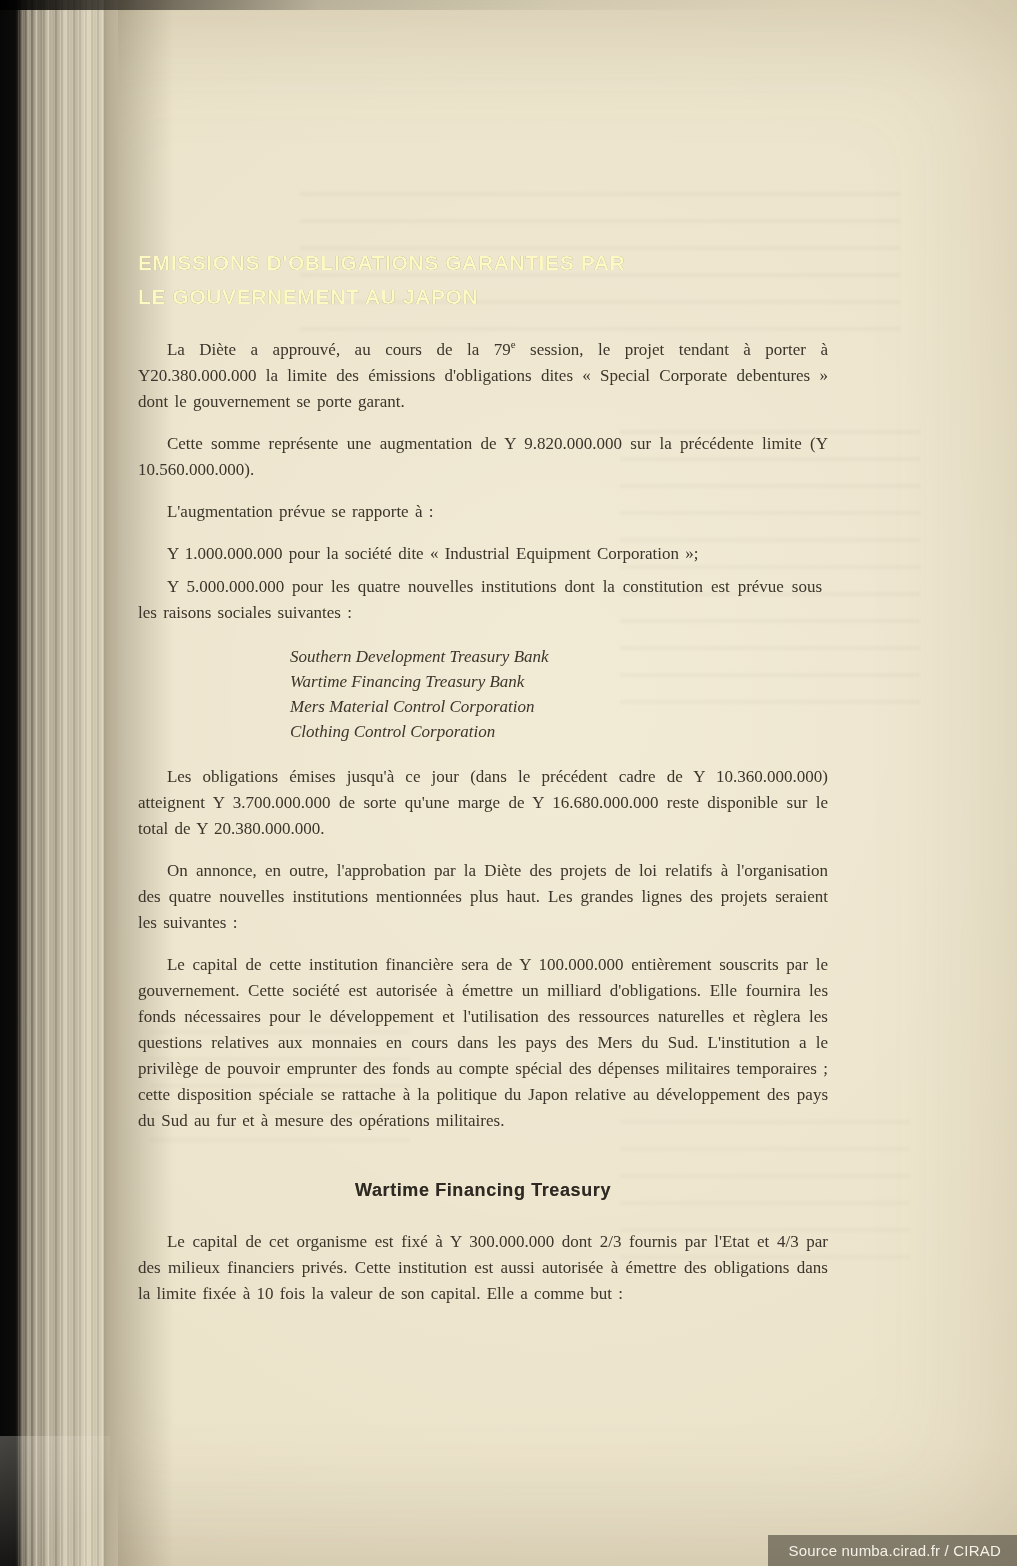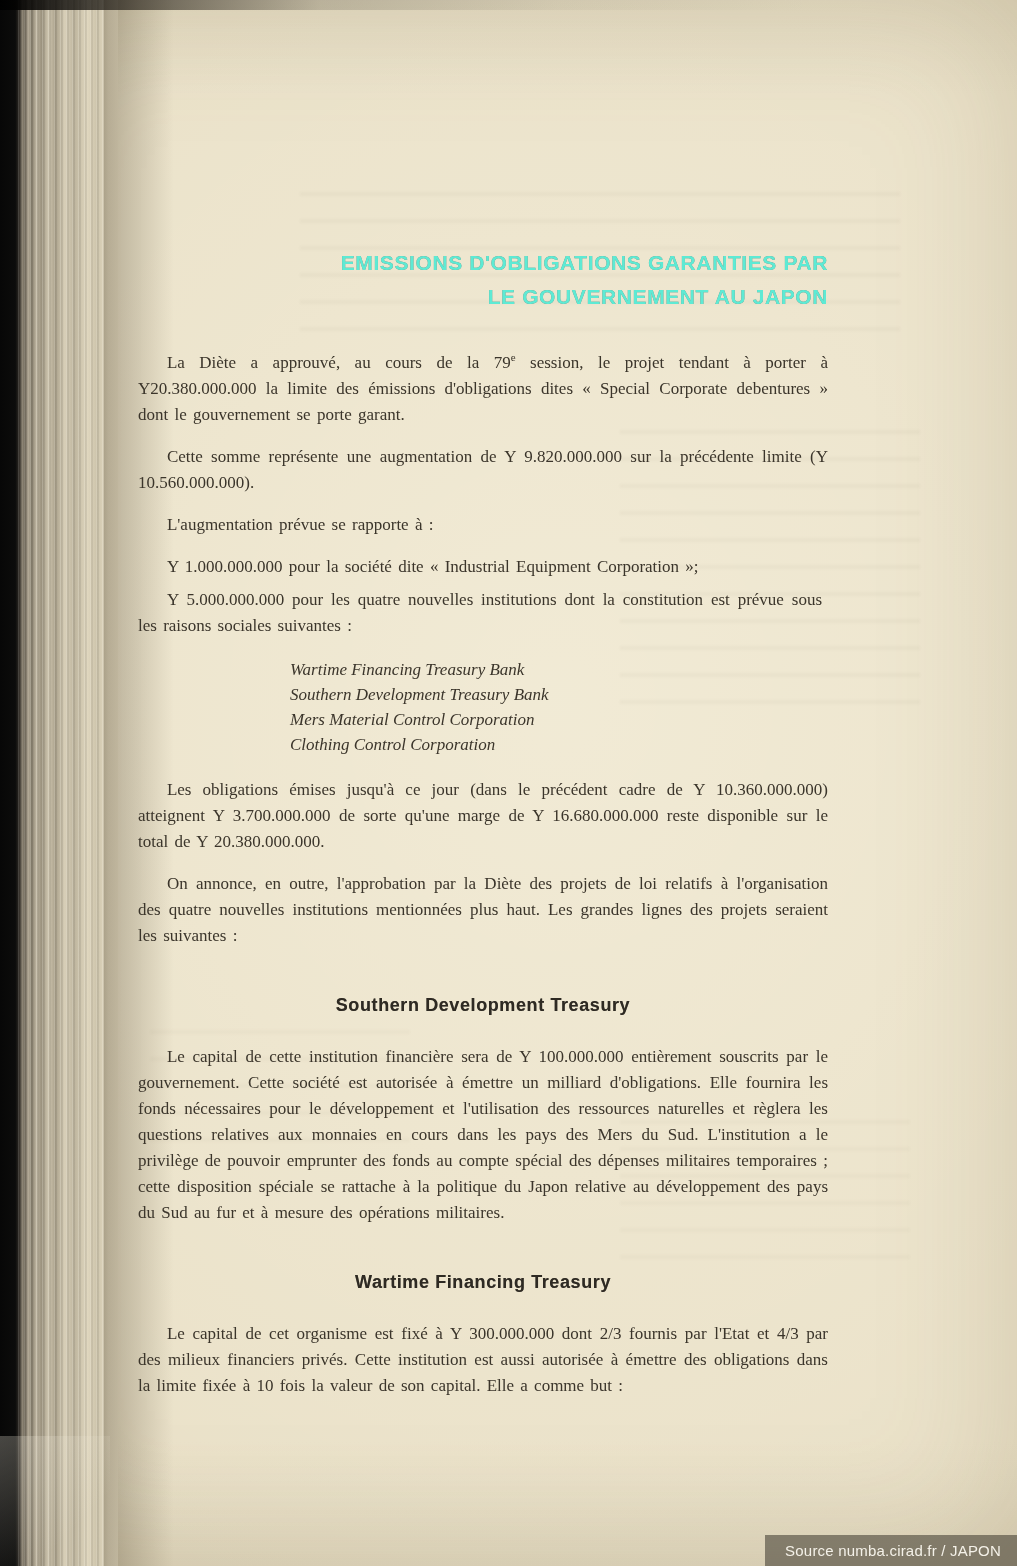--- a/index.html
+++ b/index.html
@@ -96,33 +96,33 @@
     width: 690px;
     color: #3b352b;
   }
   .doc-title {
     margin: 246px 0 0 0;
     font-family: "Liberation Sans", sans-serif;
     font-weight: 700;
     font-size: 21px;
     letter-spacing: 0.6px;
     line-height: 34px;
-    text-align: right;
-    color: #5eead4;
+    text-align: left;
+    color: #fef9c3;
     text-shadow: 0 0 0.5px rgba(46,42,35,0.6);
   }
   .para {
     margin: 0 0 16px 0;
     font-size: 17px;
     line-height: 26px;
     text-align: justify;
     text-indent: 1.7em;
     word-spacing: 2px;
   }
-  .para.first { margin-top: 36px; }
+  .para.first { margin-top: 23px; }
   .para.no-bottom { }
   .list-item {
     margin: 0 6px 7px 0;
     font-size: 17px;
     line-height: 26px;
     text-align: justify;
     text-indent: 1.7em;
     word-spacing: 2px;
   }
   .institutions {
@@ -185,36 +185,35 @@
     <p class="para first"><span>La Diète a approuvé, au cours de la 79</span><sup>e</sup><span> session, le projet tendant à porter à Y20.380.000.000 la limite des émissions d'obligations dites « Special Corporate debentures » dont le gouvernement se porte garant.</span></p>
 
     <p class="para">Cette somme représente une augmentation de Y 9.820.000.000 sur la précédente limite (Y 10.560.000.000).</p>
 
     <p class="para no-bottom">L'augmentation prévue se rapporte à :</p>
 
     <p class="list-item">Y 1.000.000.000 pour la société dite « Industrial Equipment Corporation »;</p>
     <p class="list-item">Y 5.000.000.000 pour les quatre nouvelles institutions dont la constitution est prévue sous les raisons sociales suivantes :</p>
 
     <div class="institutions">
+      <div>Southern Development Treasury Bank</div>
       <div>Wartime Financing Treasury Bank</div>
-      <div>Southern Development Treasury Bank</div>
       <div>Mers Material Control Corporation</div>
       <div>Clothing Control  Corporation</div>
     </div>
 
     <p class="para">Les obligations émises jusqu'à ce jour (dans le précédent cadre de Y 10.360.000.000) atteignent Y 3.700.000.000 de sorte qu'une marge de Y 16.680.000.000 reste disponible sur le total de Y 20.380.000.000.</p>
 
     <p class="para">On annonce, en outre, l'approbation par la Diète des projets de loi relatifs à l'organisation des quatre nouvelles institutions mentionnées plus haut. Les grandes lignes des projets seraient les suivantes :</p>
 
-    <h2 class="section-heading">Southern Development Treasury</h2>
 
     <p class="para">Le capital de cette institution financière sera de Y 100.000.000 entièrement souscrits par le gouvernement. Cette société est autorisée à émettre un milliard d'obligations. Elle fournira les fonds nécessaires pour le développement et l'utilisation des ressources naturelles et règlera les questions relatives aux monnaies en cours dans les pays des Mers du Sud. L'institution a le privilège de pouvoir emprunter des fonds au compte spécial des dépenses militaires temporaires ; cette disposition spéciale se rattache à la politique du Japon relative au développement des pays du Sud au fur et à mesure des opérations militaires.</p>
 
 
     <h2 class="section-heading">Wartime Financing Treasury</h2>
 
     <p class="para">Le capital de cet organisme est fixé à Y 300.000.000 dont 2/3 fournis par l'Etat et 4/3 par des milieux financiers privés. Cette institution est aussi autorisée à émettre des obligations dans la limite fixée à 10 fois la valeur de son capital. Elle a comme but :</p>
 
   </div>
 
-  <div class="watermark">Source numba.cirad.fr / JAPON</div>
+  <div class="watermark">Source numba.cirad.fr / CIRAD</div>
 
 </div>
 
 </body></html>

